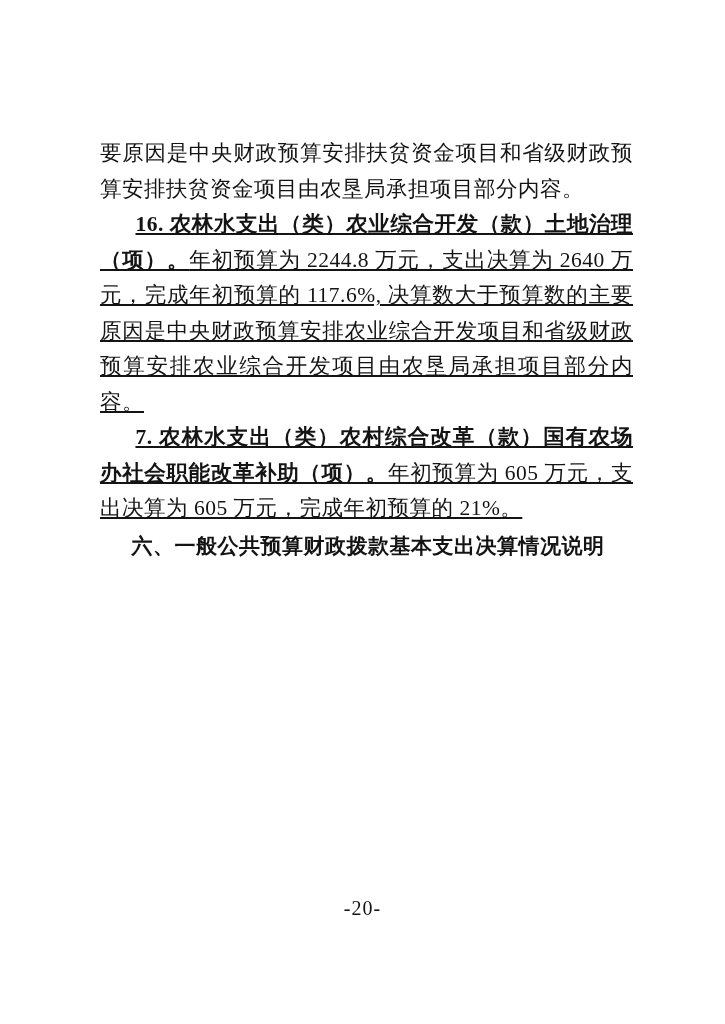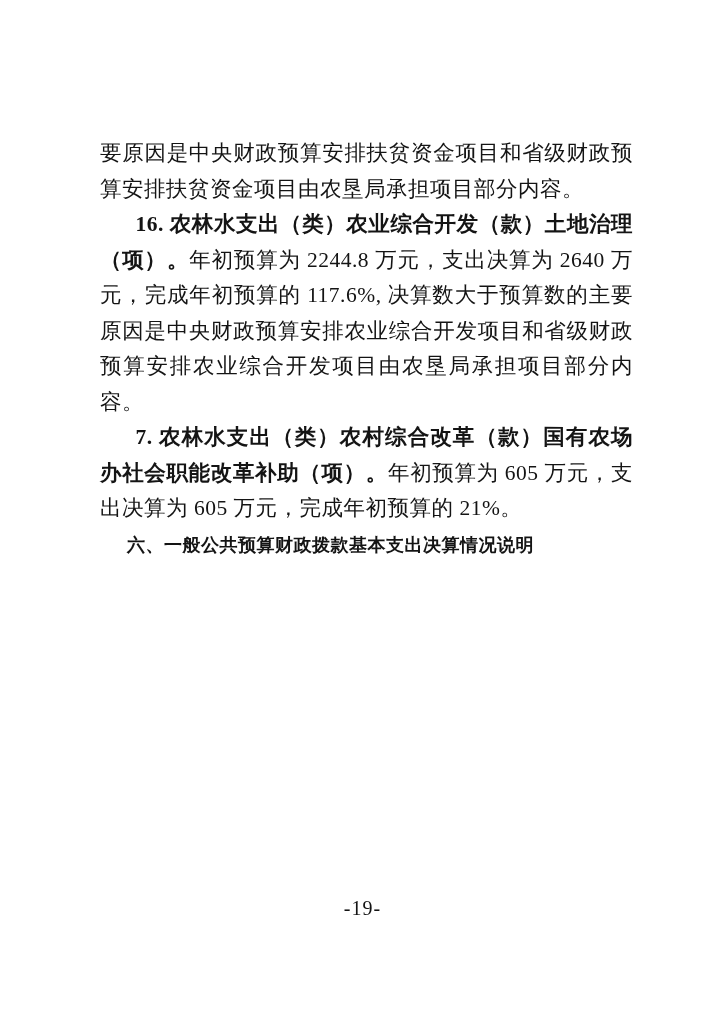--- a/index.html
+++ b/index.html
@@ -35,25 +35,26 @@
     font-size: 21.5px;
     line-height: 35.5px;
     text-align: justify;
     letter-spacing: 0.5px;
   }
   p.para .lead {
     font-weight: bold;
   }
   p.indent {
     text-indent: 1.65em;
+    text-decoration: underline;
   }
   p.heading {
     font-family: "Liberation Sans", "DejaVu Sans", sans-serif;
     font-weight: bold;
-    font-size: 18px;
+    font-size: 21px;
     line-height: 37px;
     text-indent: 1.5em;
     text-align: left;
     letter-spacing: 0.5px;
   }
   .footer {
     position: absolute;
     left: 0;
     width: 725px;
     top: 897px;
@@ -81,14 +82,14 @@
       <span class="lead">7. 农林水支出（类）农村综合改革（款）国有农场办社会职能改革补助（项）。</span><span>年初预算为 605 万元，支出决算为 605 万元，完成年初预算的 21%。</span>
     </p>
 
 
 
     <p class="para heading">六、一般公共预算财政拨款基本支出决算情况说明</p>
 
 
   </div>
 
-  <div class="footer">-19-</div>
+  <div class="footer">-20-</div>
 </div>
 
 </body></html>

